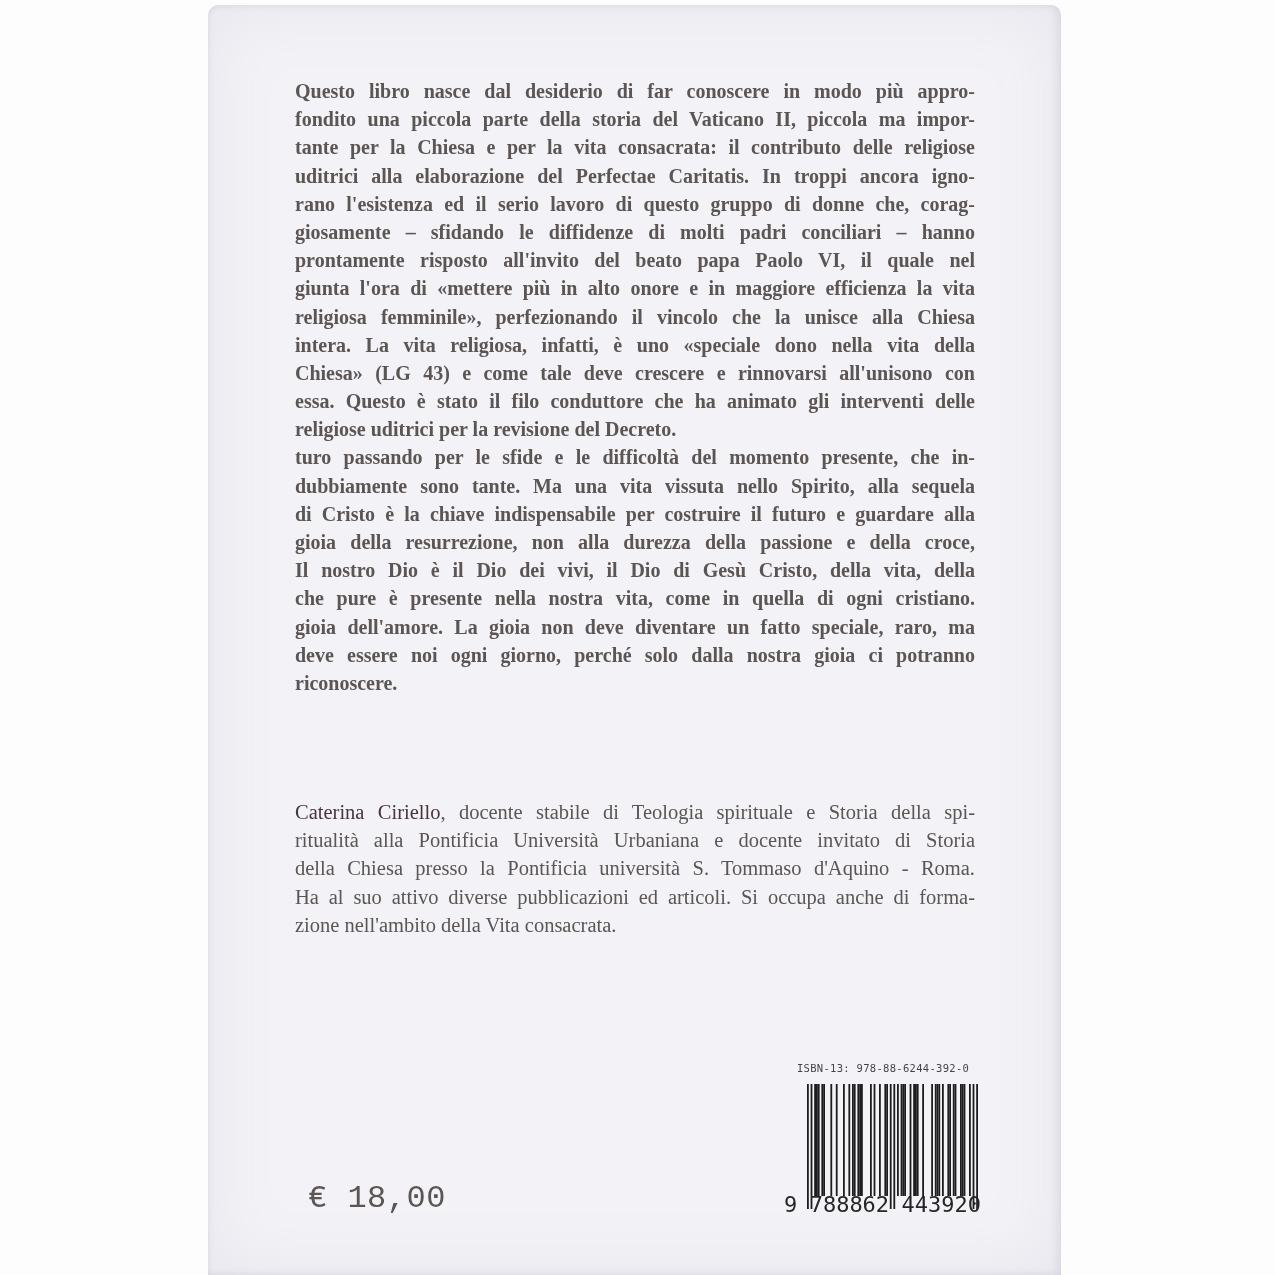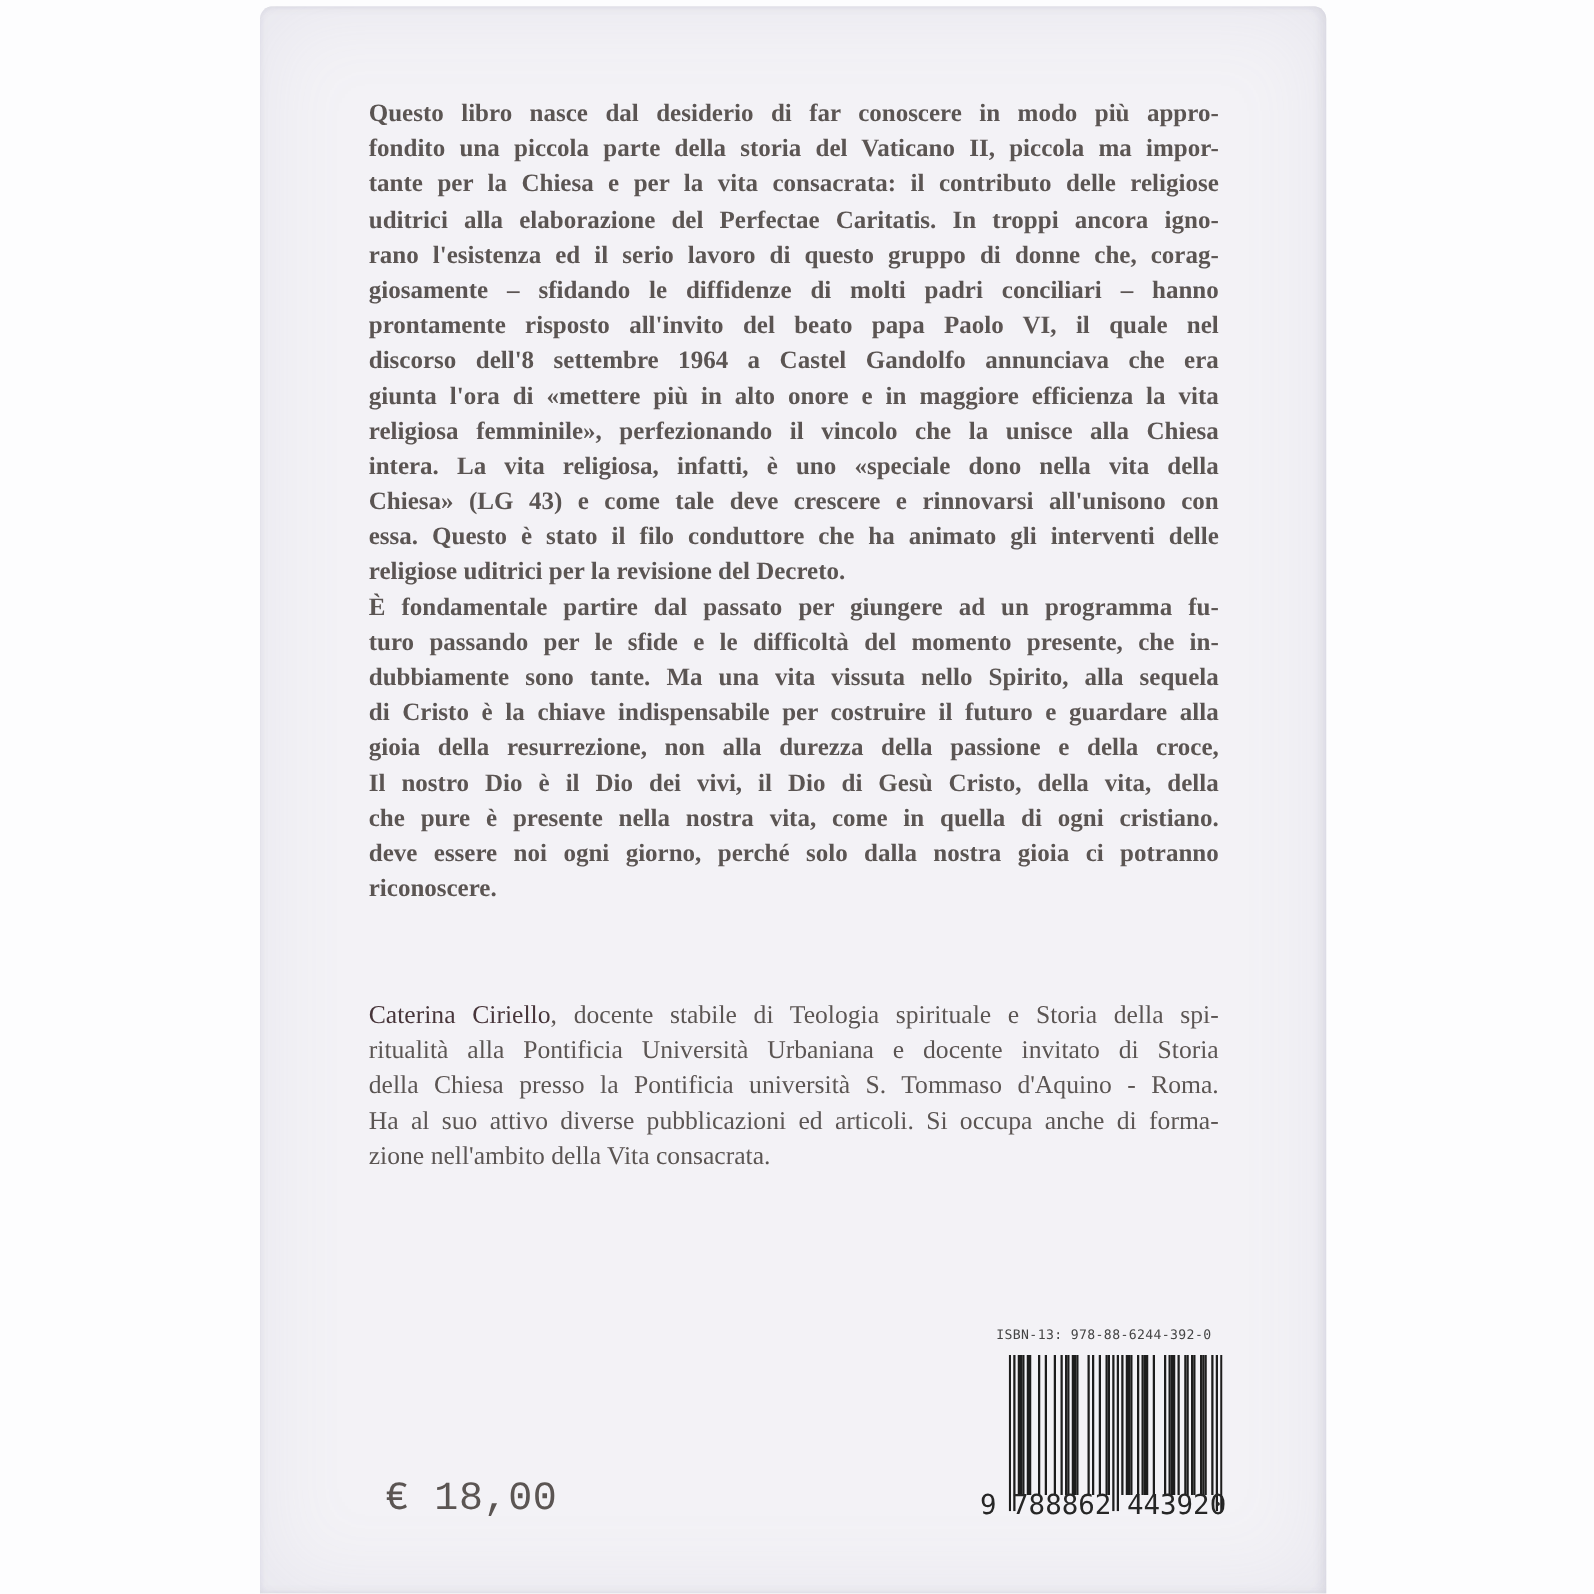--- a/index.html
+++ b/index.html
@@ -31,36 +31,35 @@
 
   <div class="synopsis">
     <div>
         <div class="tline">Questo libro nasce dal desiderio di far conoscere in modo più appro-</div>
         <div class="tline">fondito una piccola parte della storia del Vaticano II, piccola ma impor-</div>
         <div class="tline">tante per la Chiesa e per la vita consacrata: il contributo delle religiose</div>
         <div class="tline">uditrici alla elaborazione del Perfectae Caritatis. In troppi ancora igno-</div>
         <div class="tline">rano l'esistenza ed il serio lavoro di questo gruppo di donne che, corag-</div>
         <div class="tline">giosamente – sfidando le diffidenze di molti padri conciliari – hanno</div>
         <div class="tline">prontamente risposto all'invito del beato papa Paolo VI, il quale nel</div>
-        <div class="tline">discorso dell'8 settembre 1964 a Castel Gandolfo annunciava che era</div>
         <div class="tline">giunta l'ora di «mettere più in alto onore e in maggiore efficienza la vita</div>
         <div class="tline">religiosa femminile», perfezionando il vincolo che la unisce alla Chiesa</div>
         <div class="tline">intera. La vita religiosa, infatti, è uno «speciale dono nella vita della</div>
         <div class="tline">Chiesa» (LG 43) e come tale deve crescere e rinnovarsi all'unisono con</div>
         <div class="tline">essa. Questo è stato il filo conduttore che ha animato gli interventi delle</div>
         <div class="tline tlast">religiose uditrici per la revisione del Decreto.</div>
       </div>
     <div>
-        <div class="tline">È fondamentale partire dal passato per giungere ad un programma fu-</div>
         <div class="tline">turo passando per le sfide e le difficoltà del momento presente, che in-</div>
         <div class="tline">dubbiamente sono tante. Ma una vita vissuta nello Spirito, alla sequela</div>
         <div class="tline">di Cristo è la chiave indispensabile per costruire il futuro e guardare alla</div>
         <div class="tline">gioia della resurrezione, non alla durezza della passione e della croce,</div>
         <div class="tline">Il nostro Dio è il Dio dei vivi, il Dio di Gesù Cristo, della vita, della</div>
         <div class="tline">che pure è presente nella nostra vita, come in quella di ogni cristiano.</div>
+        <div class="tline">gioia dell'amore. La gioia non deve diventare un fatto speciale, raro, ma</div>
         <div class="tline">deve essere noi ogni giorno, perché solo dalla nostra gioia ci potranno</div>
         <div class="tline tlast">riconoscere.</div>
       </div>
   </div>
 
   <div class="bio">
     <div class="tline"><span class="bname">Caterina Ciriello</span><span>, docente stabile di Teologia spirituale e Storia della spi-</span></div>
     <div>
         <div class="tline">ritualità alla Pontificia Università Urbaniana e docente invitato di Storia</div>
         <div class="tline">della Chiesa presso la Pontificia università S. Tommaso d'Aquino - Roma.</div>

